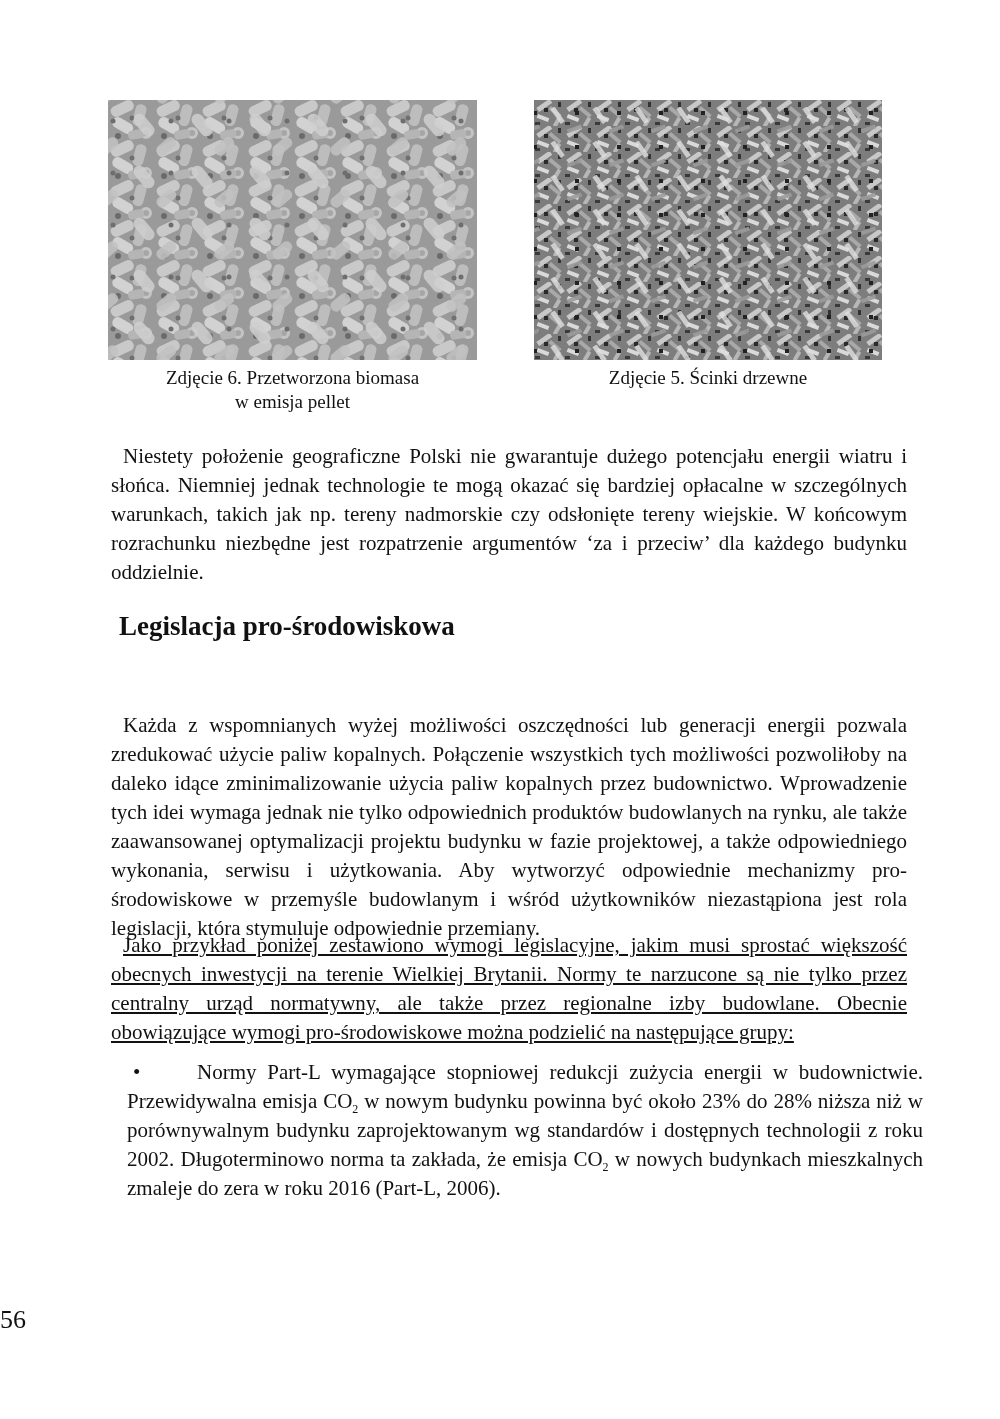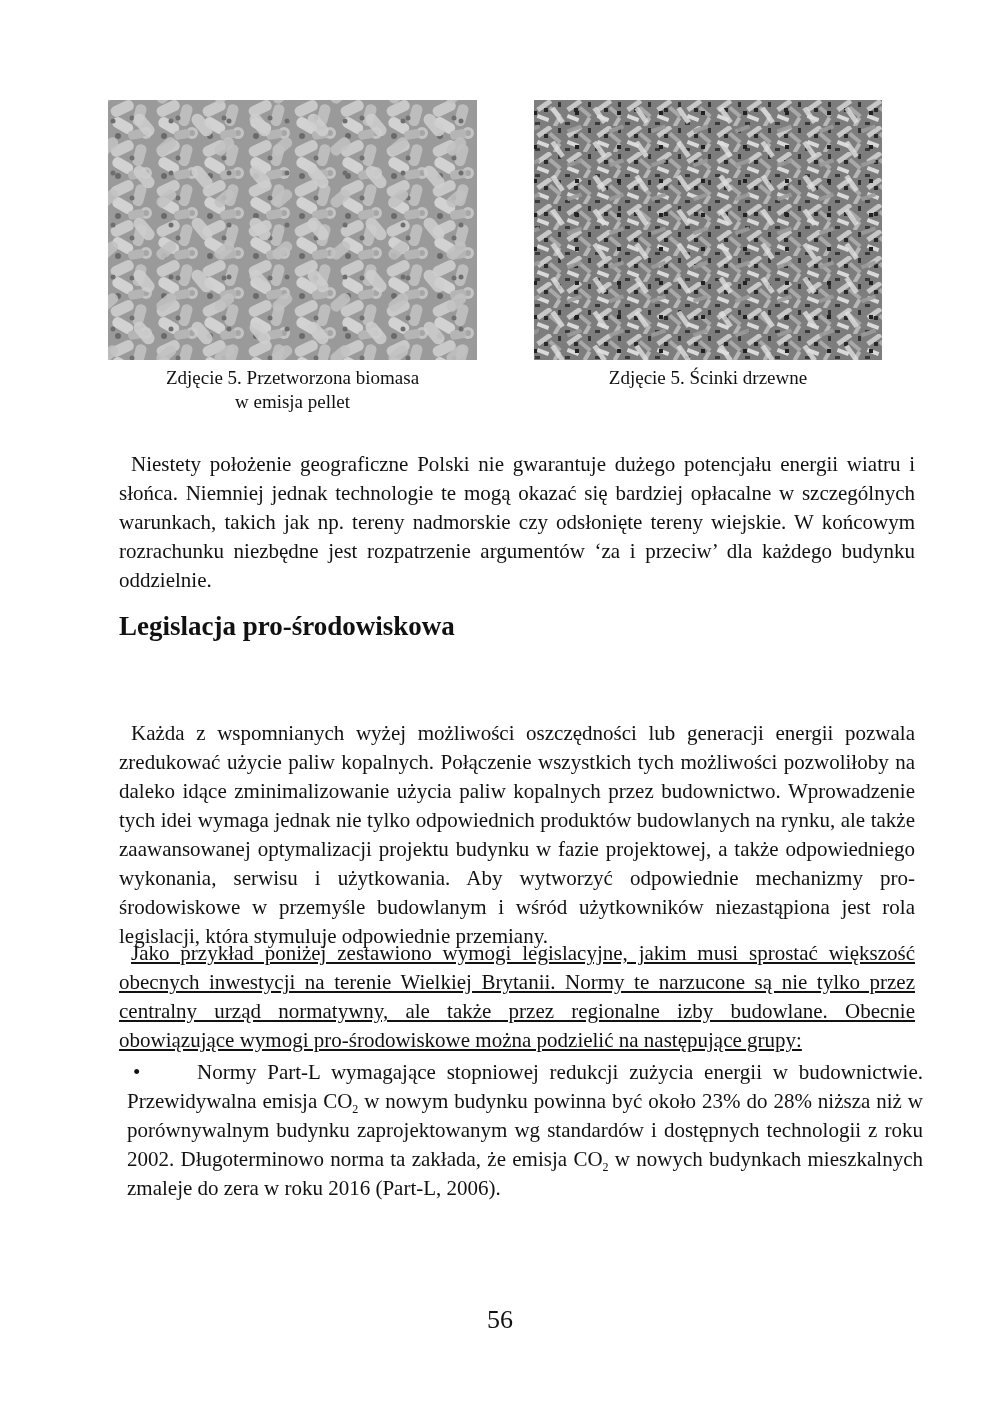--- a/index.html
+++ b/index.html
@@ -6,29 +6,29 @@
   body { width: 1000px; height: 1419px; position: relative; overflow: hidden;
          font-family: "Liberation Serif", "DejaVu Serif", serif; color: #111; }
   .photo { position: absolute; top: 100px; height: 260px; overflow: hidden; }
   .photo svg { display: block; width: 100%; height: 100%; }
   #photo-left { left: 108px; width: 369px; background: #a9a9a9; }
   #photo-right { left: 534px; width: 348px; background: #8a8a8a; }
   .caption { position: absolute; top: 366px; font-size: 19px; line-height: 24px; text-align: center; }
   #caption-left { left: 108px; width: 369px; }
   #caption-right { left: 534px; width: 348px; }
   .text-block { position: absolute; left: 107px; width: 796px; font-size: 21px; line-height: 29px; }
-  .para { margin: 12px; text-align: justify; text-align-last: left; text-indent: 12px; }
+  .para { margin: 4px; text-align: justify; text-align-last: left; text-indent: 12px; }
   #para-1 { top: 438px; }
   #heading { position: absolute; top: 611px; left: 119px; font-size: 27px; font-weight: bold; margin: 0; }
   #para-2 { top: 707px; }
   #para-3 { top: 927px; text-decoration: underline; }
   #bullet-block { position: absolute; top: 1058px; left: 107px; width: 796px; font-size: 21px; line-height: 29px; text-align: justify; text-align-last: left; margin-left: 20px; }
   .bullet-mark { display: inline-block; width: 70px; padding-left: 6px; box-sizing: border-box; }
   sub { font-size: 12px; vertical-align: -5px; line-height: 0; }
-  #page-number { position: absolute; top: 1305px; left: 0; width: 1000px; text-align: center; font-size: 26px; }
+  #page-number { position: absolute; top: 1305px; left: 0; width: 1000px; font-size: 26px; }
 </style>
 </head>
 <body>
 
 <div id="photo-left" class="photo">
   <svg viewBox="0 0 369 260" preserveAspectRatio="none">
     <defs>
       <pattern id="pellets" width="46" height="40" patternUnits="userSpaceOnUse">
         <rect width="46" height="40" fill="#9a9a9a"></rect>
         <rect x="2" y="3" width="24" height="11" rx="5" fill="#c9c9c9" transform="rotate(-25 14 8)"></rect>
@@ -69,21 +69,21 @@
         <rect x="22" y="20" width="15" height="4" fill="#9c9c9c" opacity="0.9" transform="rotate(-20 29 22)"></rect>
         <rect x="30" y="4" width="4" height="4" fill="#222"></rect>
       </pattern>
     </defs>
     <rect width="348" height="260" fill="url(#chips)"></rect>
     <rect width="348" height="260" fill="url(#chips2)"></rect>
   </svg>
 </div>
 
 <div id="caption-left" class="caption">
-  <div>Zdjęcie 5. Przetworzona biomasa</div>
+  <div>Zdjęcie 6. Przetworzona biomasa</div>
   <div>w emisja pellet</div>
 </div>
 
 <div id="caption-right" class="caption">
   <div>Zdjęcie 5. Ścinki drzewne</div>
 </div>
 
 <p id="para-1" class="text-block para">Niestety położenie geograficzne Polski nie gwarantuje dużego potencjału energii wiatru i słońca. Niemniej jednak technologie te mogą okazać się bardziej opłacalne w szczególnych warunkach, takich jak np. tereny nadmorskie czy odsłonięte tereny wiejskie. W końcowym rozrachunku niezbędne jest rozpatrzenie argumentów ‘za i przeciw’ dla każdego budynku oddzielnie.</p>
 
 <h2 id="heading">Legislacja pro-środowiskowa</h2>

